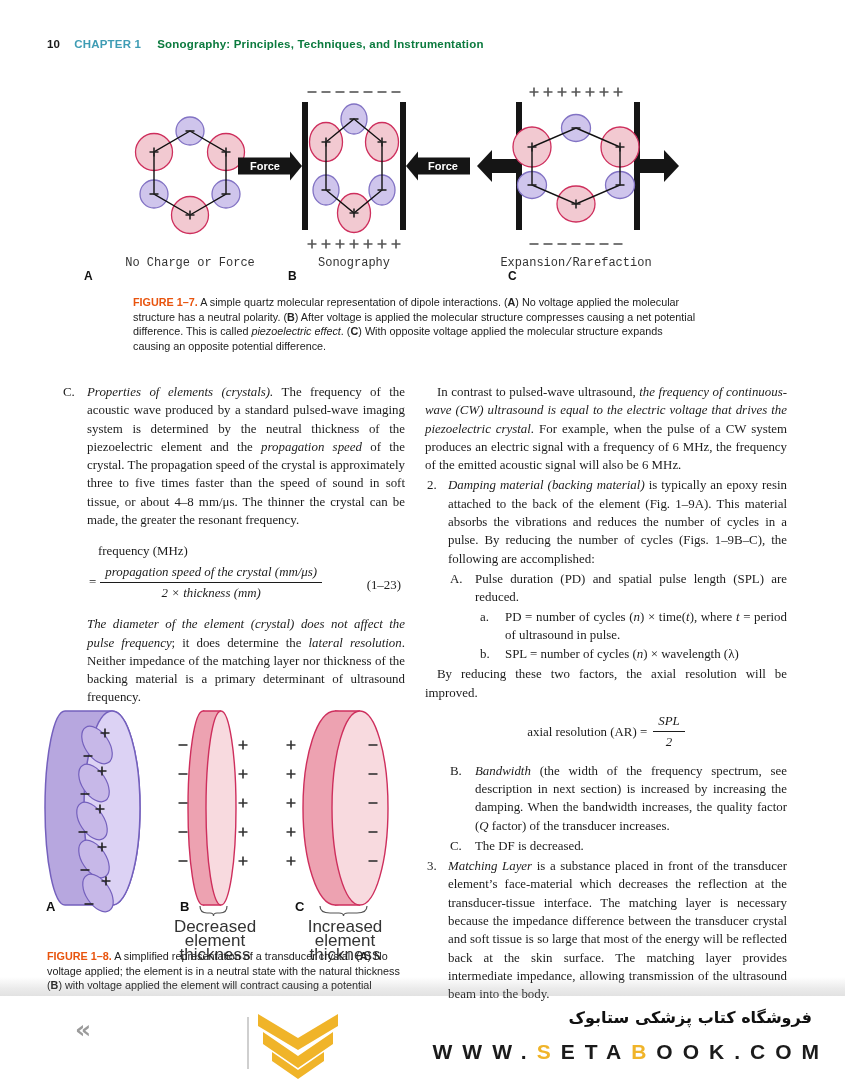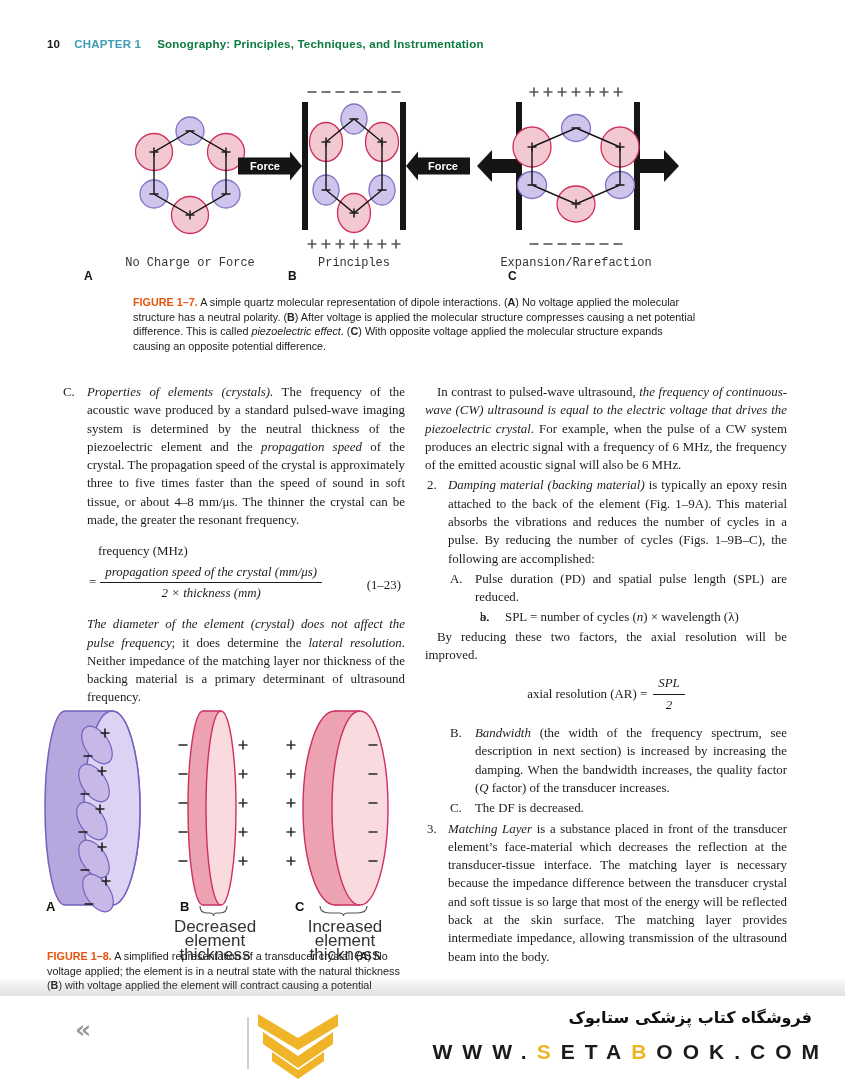--- a/index.html
+++ b/index.html
@@ -191,21 +191,21 @@
           <use href="#sgnm" x="487" y="162"></use>
         <use href="#sgnm" x="501" y="162"></use>
           <use href="#sgnm" x="515" y="162"></use>
           <use href="#sgnm" x="529" y="162"></use>
         <use href="#sgnm" x="543" y="162"></use>
       </g>
     </g>
   </svg>
 
   <div class="abs diag-label" style="left:110px;top:256px;width:160px;">No Charge or Force</div>
-  <div class="abs diag-label" style="left:284px;top:256px;width:140px;">Principles</div>
+  <div class="abs diag-label" style="left:284px;top:256px;width:140px;">Sonography</div>
   <div class="abs diag-label" style="left:496px;top:256px;width:160px;">Expansion/Rarefaction</div>
   <div class="abs diag-letter" style="left:84px;top:269px;">A</div>
   <div class="abs diag-letter" style="left:288px;top:269px;">B</div>
   <div class="abs diag-letter" style="left:508px;top:269px;">C</div>
 
   <div class="abs figcap" style="left:133px;top:295px;width:566px;">
     <span class="figlab">FIGURE 1–7.</span><span><span> A simple quartz molecular representation of dipole interactions. (</span><span class="bd">A</span><span>) No voltage applied the molecular structure has a neutral polarity. (</span><span class="bd">B</span><span>) After voltage is applied the molecular structure compresses causing a net potential difference. This is called </span><span class="it">piezoelectric effect</span><span>. (</span><span class="bd">C</span><span>) With opposite voltage applied the molecular structure expands causing an opposite potential difference.</span></span>
   </div>
 
   <div class="abs col" style="left:63px;top:383px;width:342px;">
@@ -241,20 +241,21 @@
       <span><span class="it">Damping material (backing material)</span><span> is typically an epoxy resin attached to the back of the element (Fig. 1–9A). This material absorbs the vibrations and reduces the number of cycles in a pulse. By reducing the number of cycles (Figs. 1–9B–C), the following are accomplished:</span></span>
     </div>
 
     <div class="sub">
       <span class="marker">A.</span>
       <span>Pulse duration (PD) and spatial pulse length (SPL) are reduced.</span>
     </div>
 
     <div class="subsub">
       <span class="marker">a.</span>
+      <span><span>PD = number of cycles (</span><span class="it">n</span><span>) × time(</span><span class="it">t</span><span>), where </span><span class="it">t</span><span> = period of ultrasound in pulse.</span></span>
     </div>
 
     <div class="subsub">
       <span class="marker">b.</span>
       <span><span>SPL = number of cycles (</span><span class="it">n</span><span>) × wavelength (λ)</span></span>
     </div>
 
     <div class="para indent12" style="margin-top:2px;">By reducing these two factors, the axial resolution will be improved.</div>
 
     <div id="eqAR">

